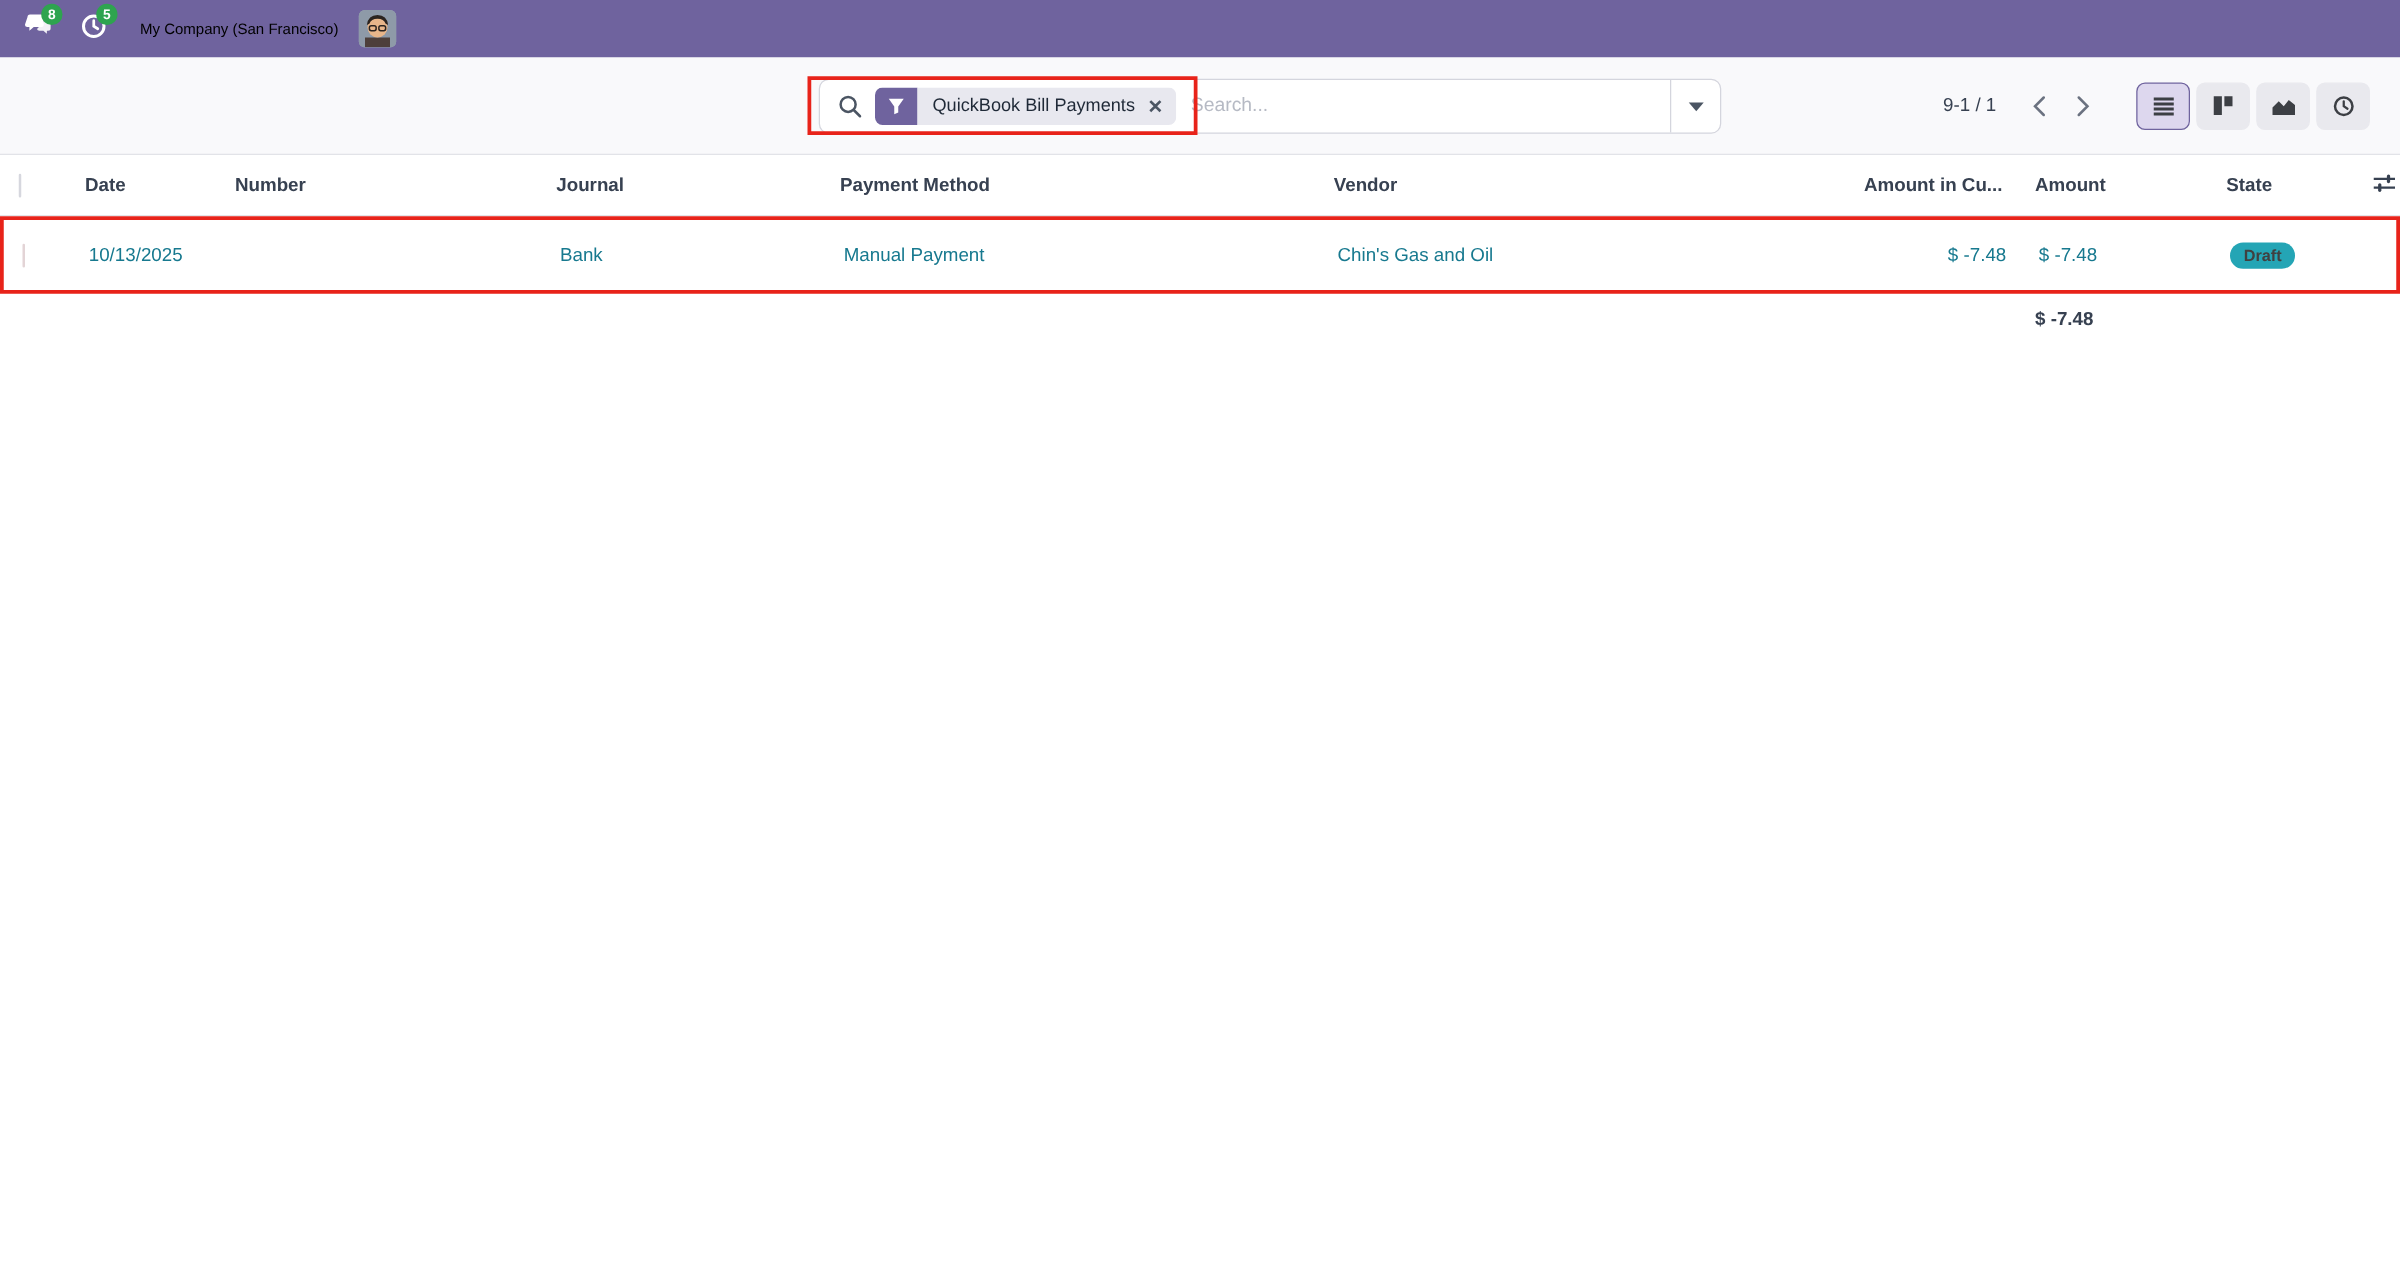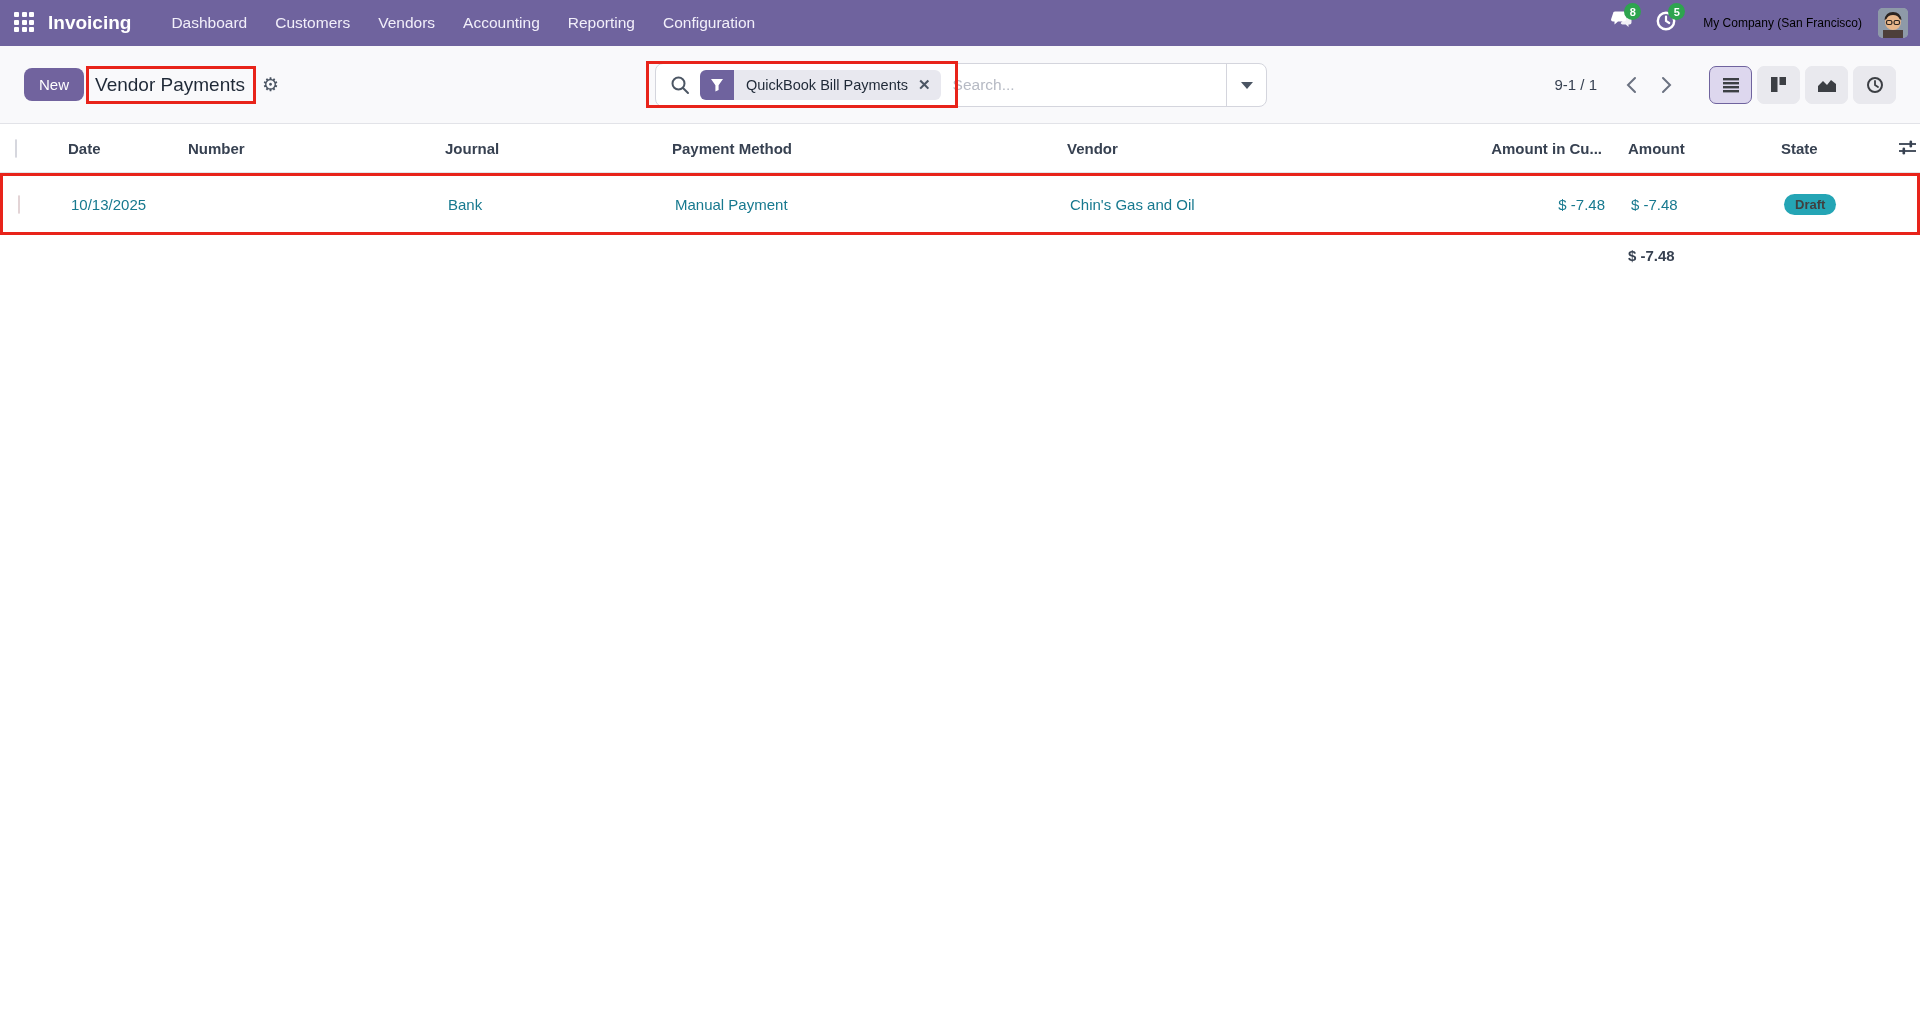--- a/index.html
+++ b/index.html
@@ -28,21 +28,21 @@
   
   .control-panel { height:78px; background:#f9f9fb; border-bottom:1px solid #e2e3e8;
                    display:flex; align-items:center; padding:0 24px; position:relative; }
   .cp-left { display:flex; align-items:center; }
   .btn-new { background:#71639e; color:#fff; border:none; font-family:inherit; font-size:15px;
              font-weight:500; padding:8px 15px; border-radius:8px; cursor:pointer; margin-right:2px; }
   .title-box { border:3px solid #e8231a; padding:5px 8px 5px 6px; display:flex; align-items:center; }
   .page-title { font-size:19px; color:#1f2937; white-space:nowrap; }
   .gear { font-size:19px; color:#4b5563; margin-left:6px; cursor:pointer; }
 
-  .cp-search { position:absolute; left:655px; top:17px; width:612px; height:44px; background:#fff;
+  .cp-search { position:absolute; left:655px; top:17px; width:722px; height:44px; background:#fff;
                border:1px solid #d4d5dd; border-radius:8px; display:flex; align-items:center; }
   .facet-red-box { position:absolute; left:-10px; top:-3px; width:312px; height:47px;
                    border:3px solid #e8231a; pointer-events:none; }
   .search-mag { margin:0 10px 0 14px; display:flex; }
   .facet { display:flex; align-items:stretch; height:30px; border-radius:6px; overflow:hidden; cursor:pointer; }
   .facet-funnel { background:#6f639e; width:34px; display:flex; align-items:center; justify-content:center; }
   .facet-body { background:#e8e8ef; display:flex; align-items:center; padding:0 10px 0 12px;
                 font-size:14.5px; color:#1f2937; gap:10px; }
   .facet-x { color:#4b5563; font-size:15px; font-weight:700; cursor:pointer; }
   .search-input { flex:1; border:none; outline:none; background:transparent; font-family:inherit;
@@ -77,42 +77,20 @@
   .trow { height:62px; border:3px solid #e8231a; font-size:15px; color:#17798f; cursor:pointer; background:#fff; }
   .trow .cbx { border-color:#e3d4d6; }
   .state-pill { display:inline-block; background:#24a5b5; color:#404040; font-size:13px; font-weight:700;
                 padding:3px 11px; border-radius:11px; }
   .sum-row { height:40px; font-size:15px; font-weight:700; color:#374151; }
 </style>
 </head>
 <body>
 
 <header class="navbar">
-  <div class="nav-left">
-    <div class="apps-grid">
-      <i></i>
-        <i></i>
-        <i></i>
-        <i></i>
-        <i></i>
-        <i></i>
-        <i></i>
-        <i></i>
-        <i></i>
-    </div>
-    <div class="app-name">Invoicing</div>
-    <nav class="nav-menu">
-      <div class="nav-item">Dashboard</div>
-      <div class="nav-item">Customers</div>
-      <div class="nav-item">Vendors</div>
-      <div class="nav-item">Accounting</div>
-      <div class="nav-item">Reporting</div>
-      <div class="nav-item">Configuration</div>
-    </nav>
-  </div>
   <div class="nav-right">
     <div class="sys-icon">
       <span>
         <svg width="24" height="22" viewBox="0 0 24 22">
           <path d="M3 3.5 q0-2 2-2 h9 q2 0 2 2 v6 q0 2-2 2 h-6 l-3.5 3 v-3 h-1.5 q-2 0-2-2 z" fill="#fff"></path>
           <path d="M17.5 6 h2 q2 0 2 2 v4.5 q0 2-2 2 h-1 v2.4 l-2.8-2.4 h-3.2 q-1.6 0-1.9-1.4" fill="#fff" opacity="0.9"></path>
         </svg>
       </span>
       <span class="badge">8</span>
     </div>
@@ -133,27 +111,20 @@
         <circle cx="15" cy="14" r="8" fill="#e8b68a"></circle>
         <path d="M6.5 12 q1-8 8.5-8 q7.5 0 8.5 8 l-2-1 q-1.5-4-6.5-4 q-5 0-6.5 4 z" fill="#2b2420"></path>
         <rect x="8.5" y="12.5" width="5.4" height="4" rx="1.5" fill="none" stroke="#2b2420" stroke-width="1.2"></rect>
         <rect x="16.1" y="12.5" width="5.4" height="4" rx="1.5" fill="none" stroke="#2b2420" stroke-width="1.2"></rect>
       </svg>
     </div>
   </div>
 </header>
 
 <div class="control-panel">
-  <div class="cp-left">
-    <button class="btn-new">New</button>
-    <div class="title-box">
-      <div class="page-title">Vendor Payments</div>
-    </div>
-    <span class="gear">⚙</span>
-  </div>
 
   <div class="cp-search">
     <div class="facet-red-box"></div>
     <span class="search-mag">
       <svg width="20" height="20" viewBox="0 0 20 20">
         <circle cx="8.5" cy="8.5" r="6" fill="none" stroke="#4b5563" stroke-width="2"></circle>
         <line x1="13" y1="13" x2="18" y2="18" stroke="#4b5563" stroke-width="2" stroke-linecap="round"></line>
       </svg>
     </span>
     <div class="facet">

